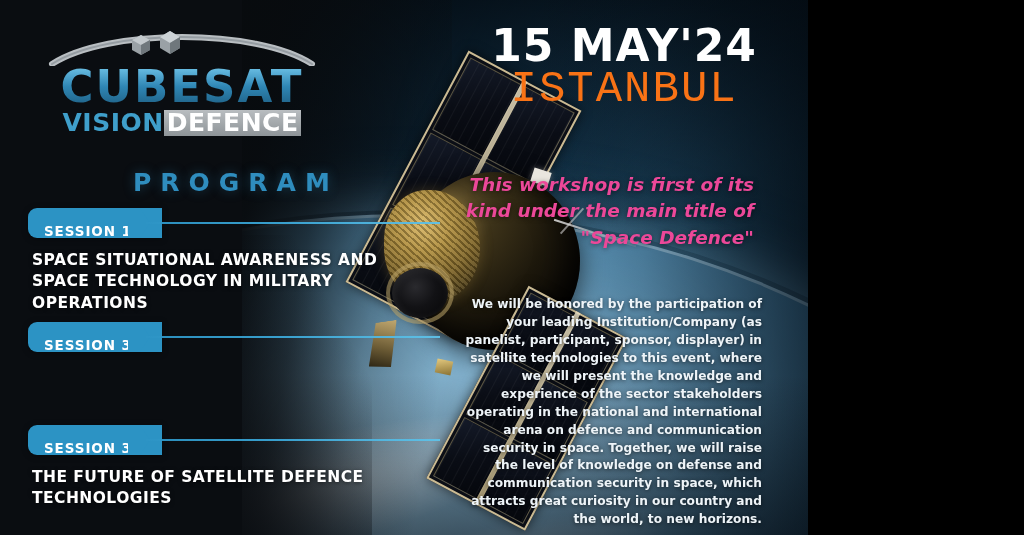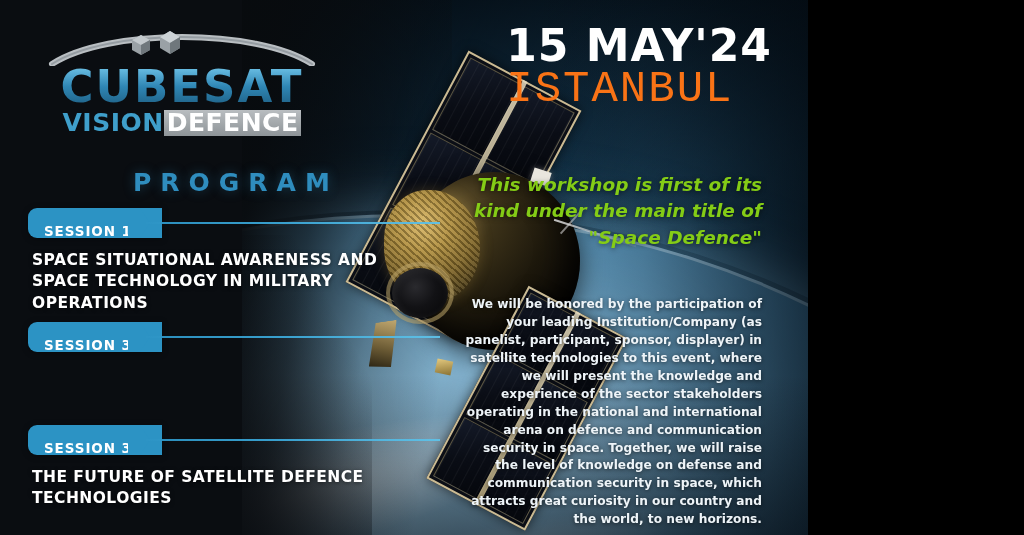--- a/index.html
+++ b/index.html
@@ -296,22 +296,22 @@
     font-weight:700;
     letter-spacing:.45px;
     line-height:1.38;
     color:#ffffff;
     text-transform:uppercase;
     text-shadow:0 1px 4px rgba(0,0,0,.55);
   }
 
   
   .datebox{
-    position:absolute; right:36px; top:24px;
-    text-align:left;
+    position:absolute; right:51px; top:24px;
+    text-align:center;
   }
   .d-date{
     font-family:"DejaVu Sans", sans-serif;
     font-size:44px;
     font-weight:700;
     letter-spacing:1px;
     color:#ffffff;
     line-height:1.0;
     white-space:nowrap;
   }
@@ -321,29 +321,29 @@
     font-weight:400;
     letter-spacing:2px;
     color:#f97316;
     line-height:1.05;
     margin-top:-2px;
     white-space:nowrap;
   }
 
   
   .tagline{
-    position:absolute; right:46px; top:172px;
+    position:absolute; right:54px; top:172px;
     width:300px;
     text-align:right;
     font-family:"DejaVu Sans", sans-serif;
     font-style:italic;
     font-size:18.5px;
     font-weight:700;
     line-height:1.42;
-    color:#84cc16;
+    color:#ec4899;
     text-shadow:0 1px 5px rgba(0,0,0,.5);
   }
   .blurb{
     position:absolute; right:46px; top:296px;
     width:300px;
     text-align:right;
     font-family:"DejaVu Sans", sans-serif;
     font-size:12.2px;
     font-weight:700;
     line-height:1.47;

